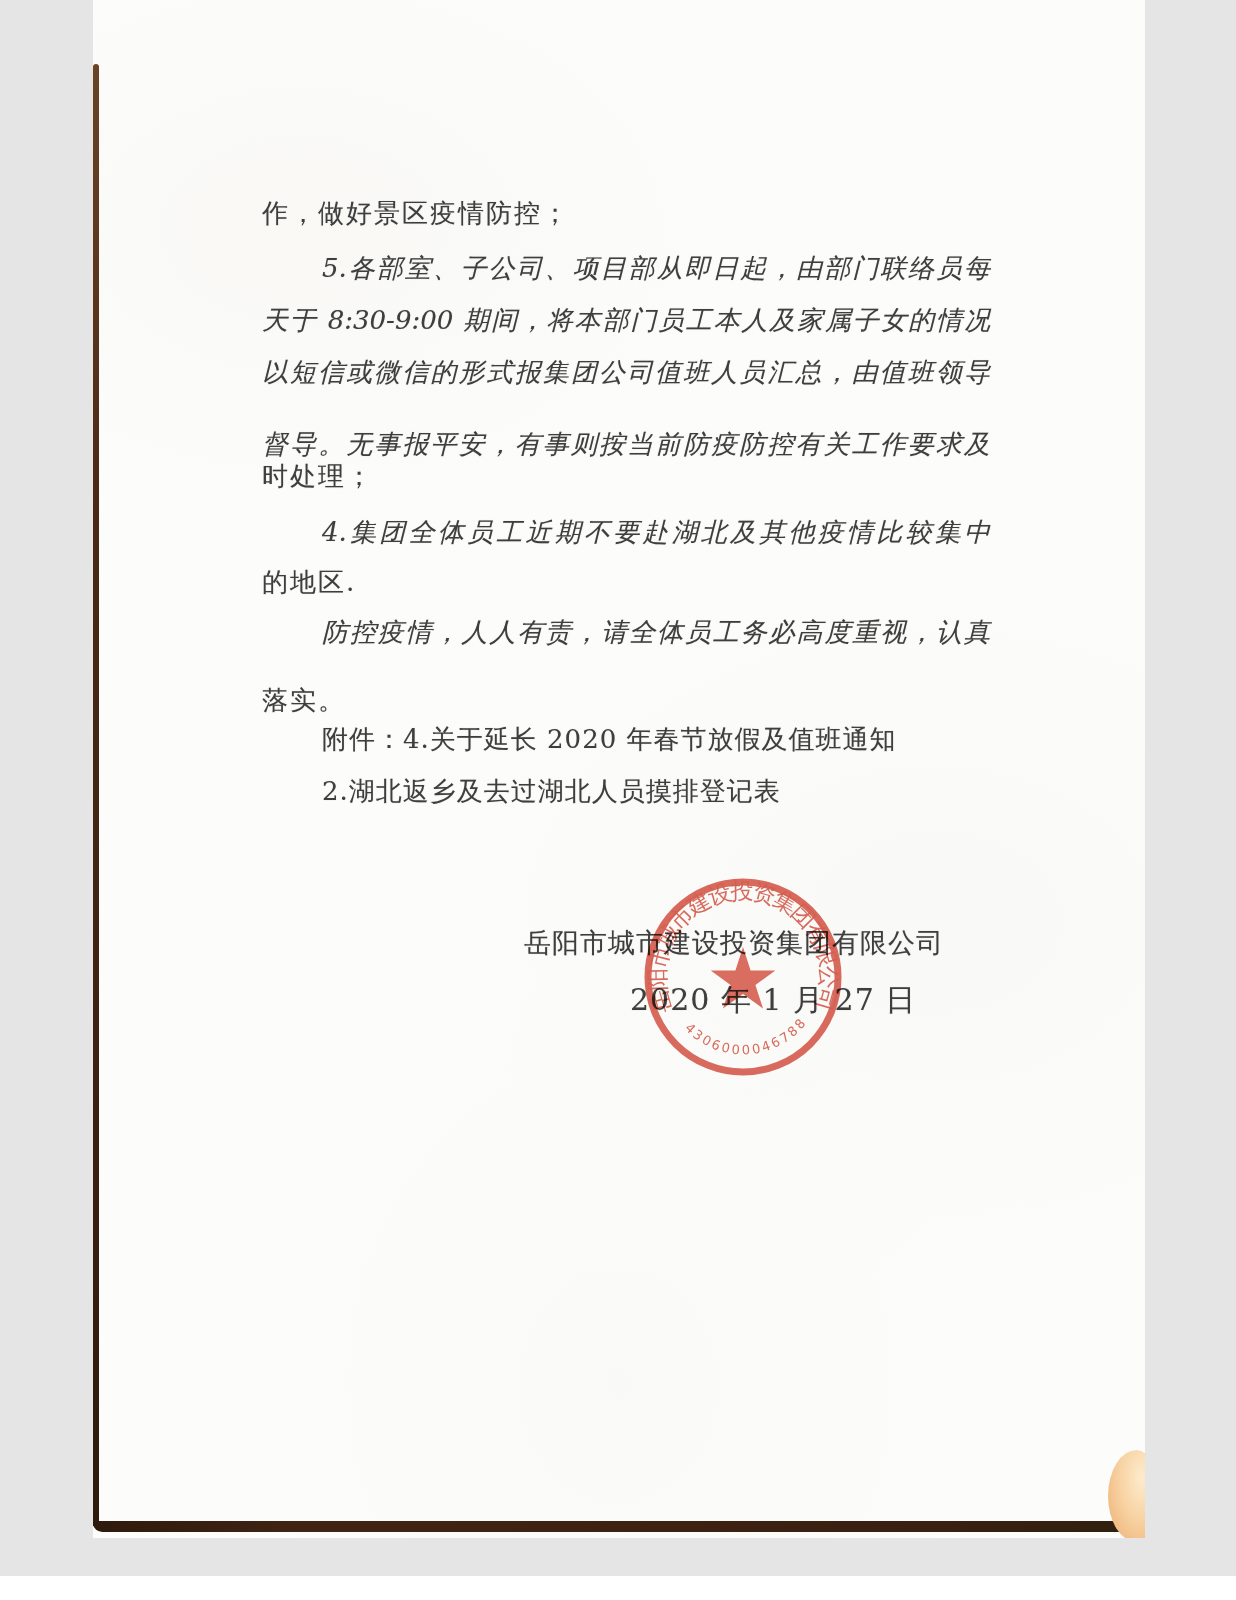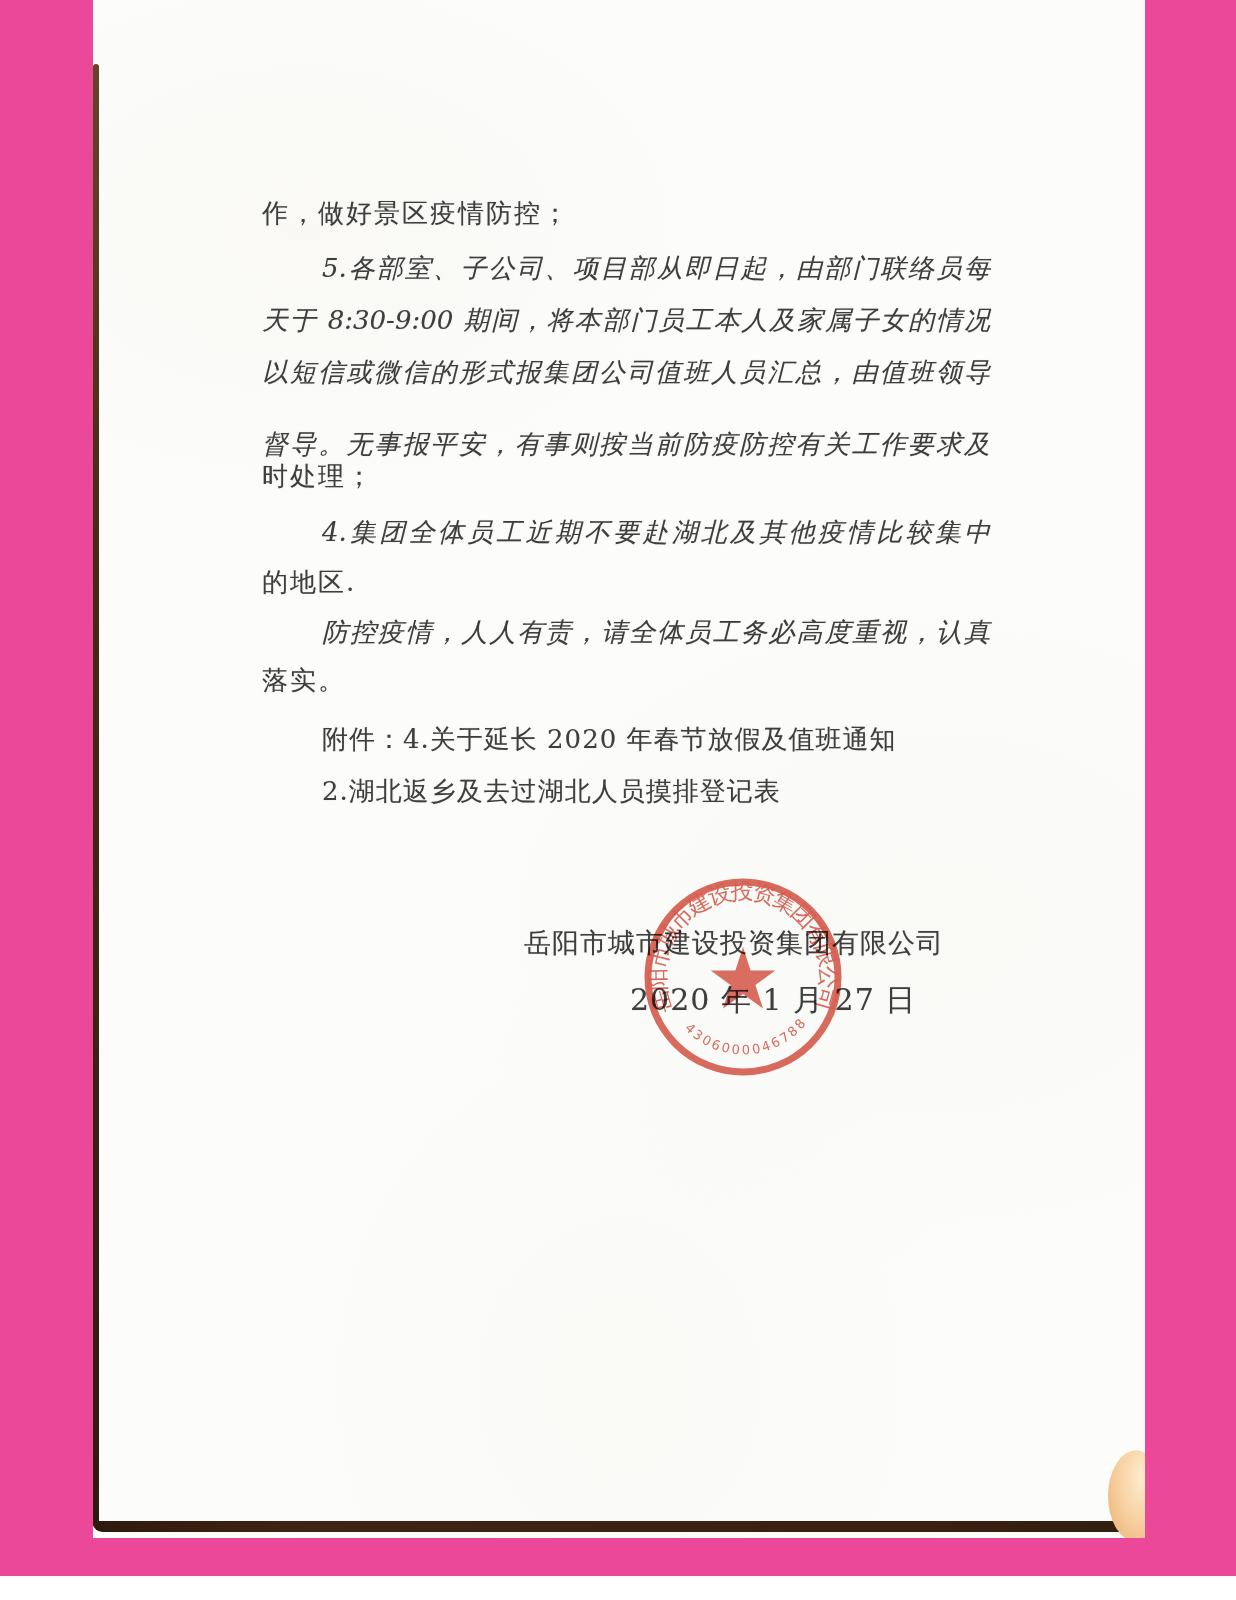--- a/index.html
+++ b/index.html
@@ -1,17 +1,17 @@
 <!DOCTYPE html>
 <html><head>
 <meta charset="utf-8">
 <style>
   html,body{margin:0;padding:0;background:#ffffff;}
   .stage{
-    position:relative;width:1236px;height:1576px;background:#ec4899;overflow:hidden;
+    position:relative;width:1236px;height:1576px;background:#e5e5e5;overflow:hidden;
     font-family:"DejaVu Serif","Liberation Serif",serif;
   }
   
   .photo{
     position:absolute;left:93px;top:0;width:1052px;height:1538px;overflow:hidden;
     background:
       radial-gradient(ellipse 600px 400px at 20% 15%, rgba(222,216,205,0.10), rgba(222,216,205,0) 70%),
       radial-gradient(ellipse 700px 500px at 80% 60%, rgba(215,210,200,0.08), rgba(215,210,200,0) 70%),
       radial-gradient(ellipse 500px 600px at 50% 90%, rgba(225,220,210,0.08), rgba(225,220,210,0) 70%),
       #fcfcfa;
@@ -68,21 +68,21 @@
   <div>
     <div class="bodyline" style="top:193px">作，做好景区疫情防控；</div>
     <div class="bodyline just ind" style="top:248px">5.各部室、子公司、项目部从即日起，由部门联络员每</div>
     <div class="bodyline just" style="top:300px">天于 8:30-9:00 期间，将本部门员工本人及家属子女的情况</div>
     <div class="bodyline just" style="top:352px">以短信或微信的形式报集团公司值班人员汇总，由值班领导</div>
     <div class="bodyline just" style="top:424px">督导。无事报平安，有事则按当前防疫防控有关工作要求及</div>
     <div class="bodyline" style="top:456px">时处理；</div>
     <div class="bodyline just ind" style="top:512px">4.集团全体员工近期不要赴湖北及其他疫情比较集中</div>
     <div class="bodyline" style="top:562px">的地区.</div>
     <div class="bodyline just ind" style="top:612px">防控疫情，人人有责，请全体员工务必高度重视，认真</div>
-    <div class="bodyline" style="top:660px">落实。</div>
+    <div class="bodyline" style="top:680px">落实。</div>
     <div class="bodyline" style="top:719px;padding-left:60px;width:668px;letter-spacing:1px">附件：4.关于延长 2020 年春节放假及值班通知</div>
     <div class="bodyline" style="top:771px;padding-left:60px;width:668px;letter-spacing:1px">2.湖北返乡及去过湖北人员摸排登记表</div>
   </div>
 
   <div class="sig sig-company">岳阳市城市建设投资集团有限公司</div>
   <div class="sig sig-date">2020 年 1 月 27 日</div>
 
   <svg class="seal" viewBox="0 0 226 226">
     <defs>
       <path id="sealArcTop" d="M 42.3 146 A 78 78 0 1 1 183.7 146" fill="none"></path>

